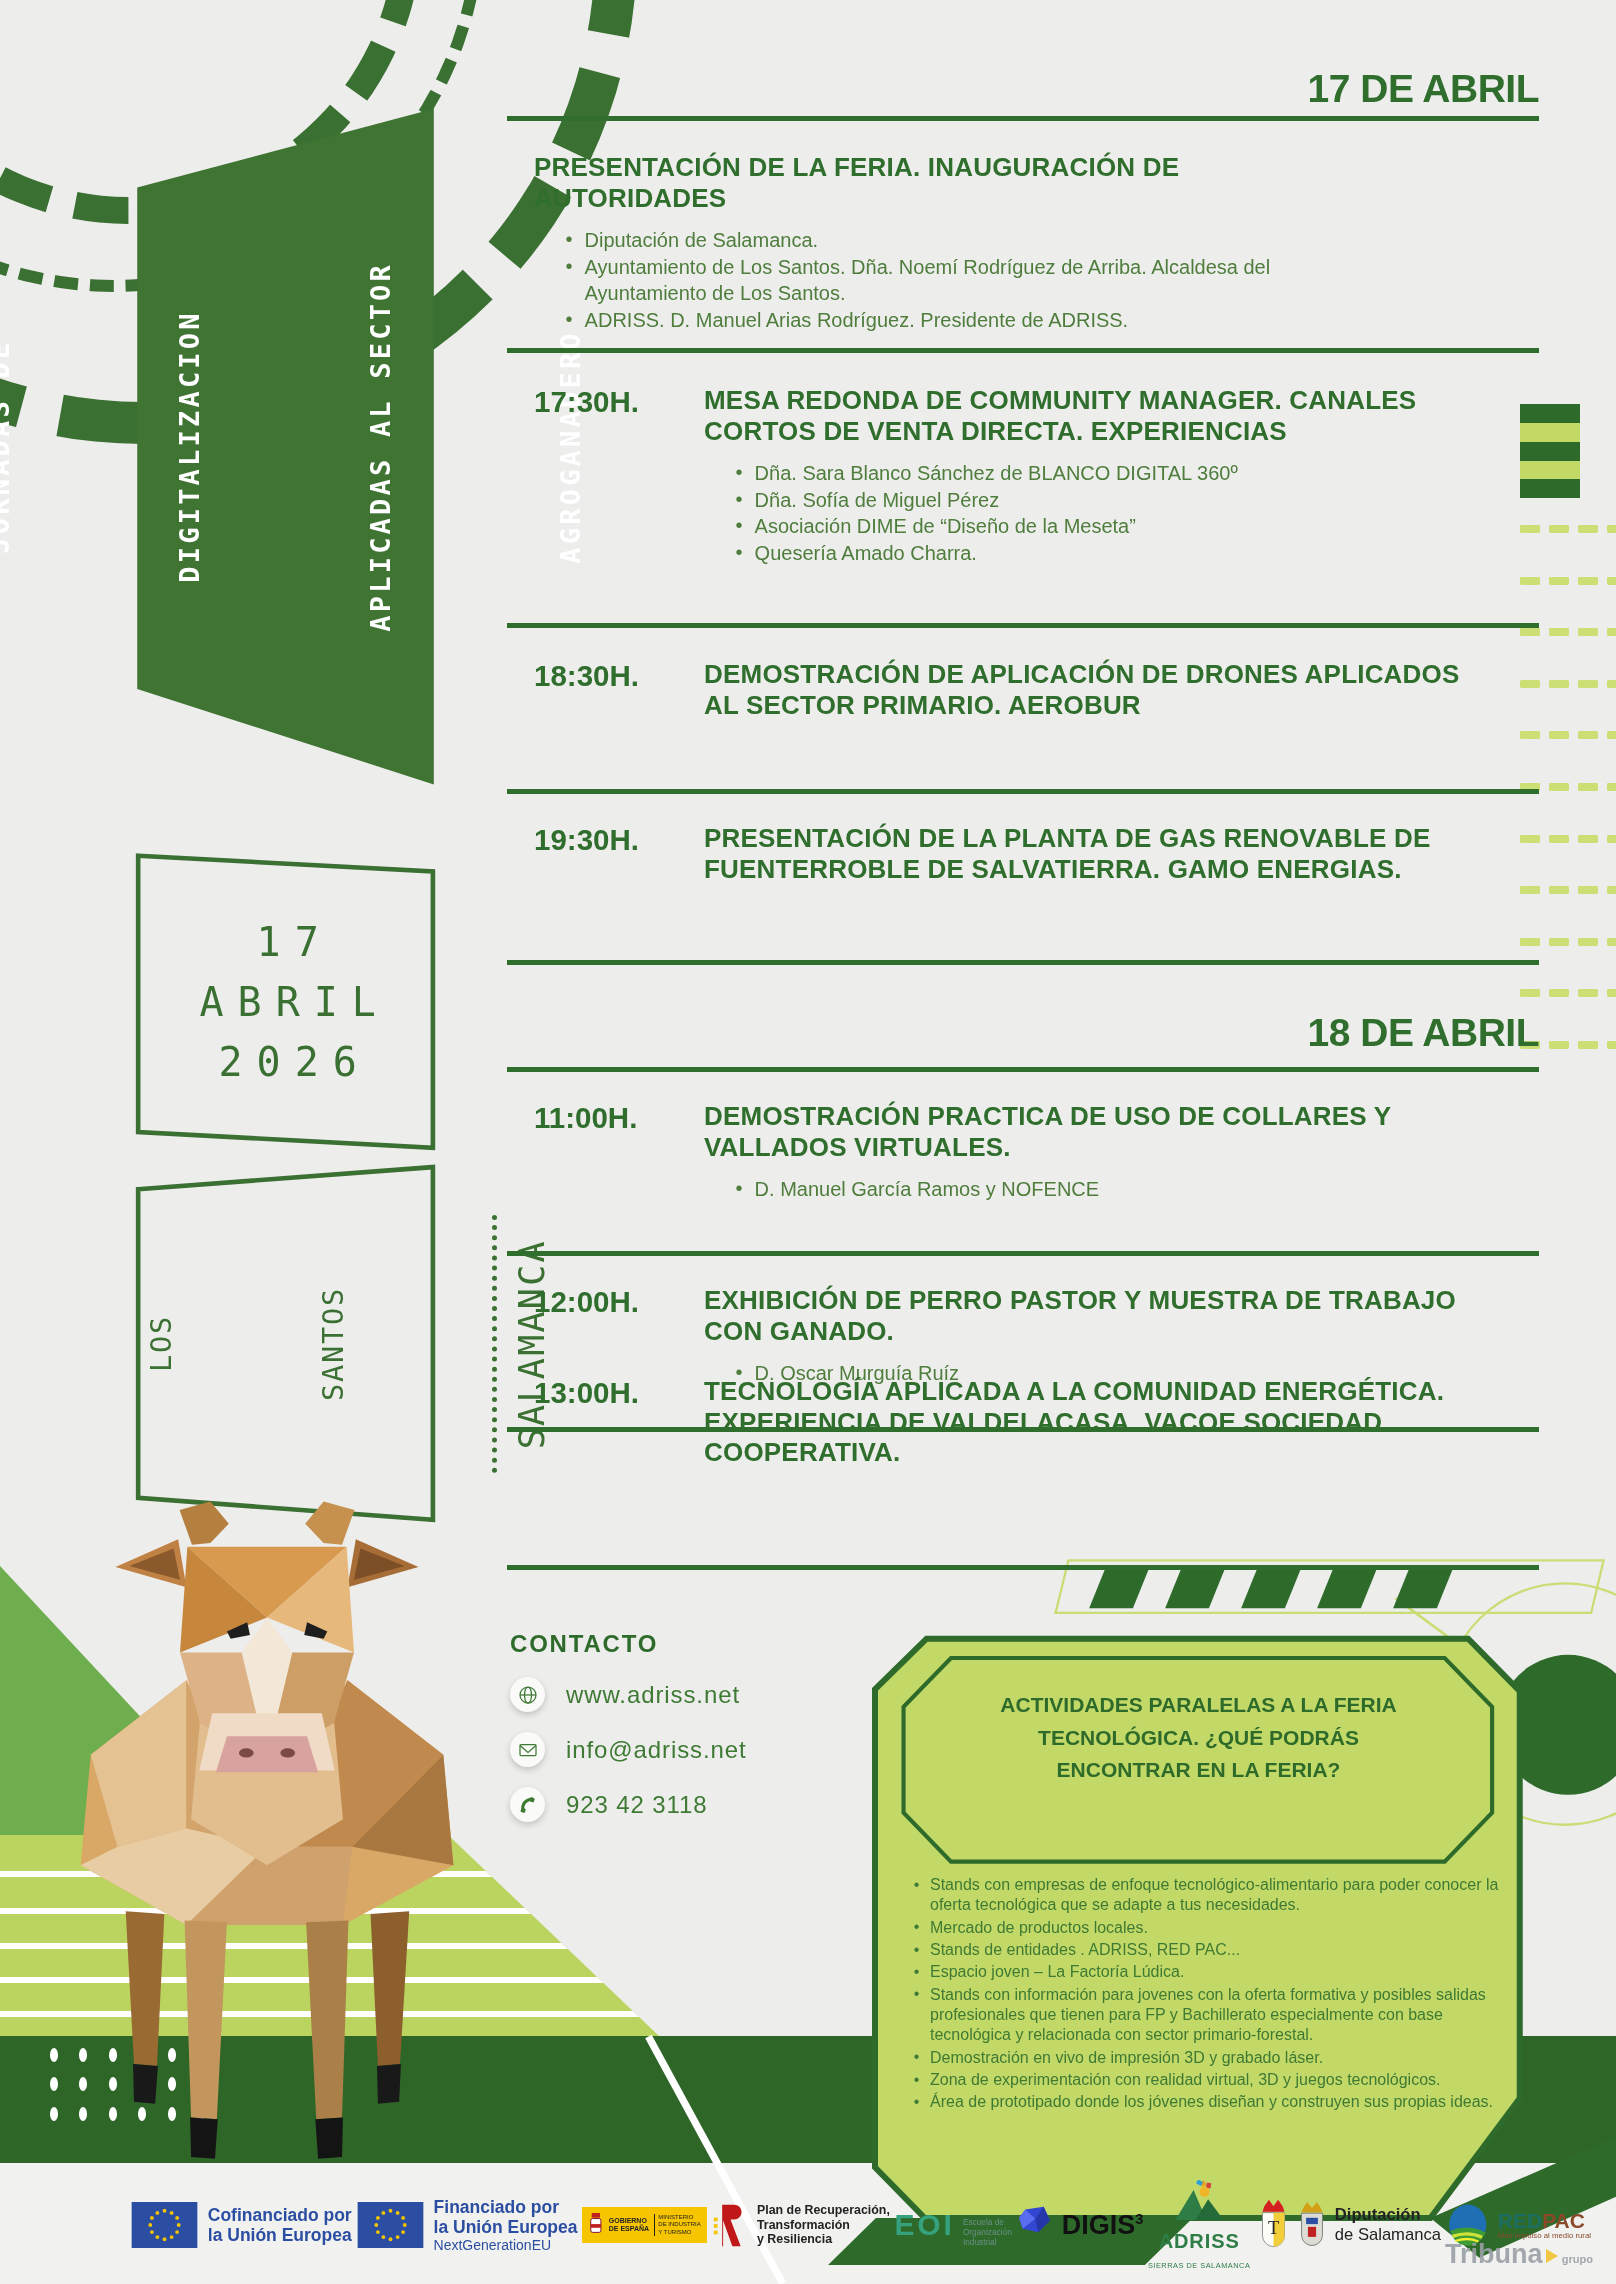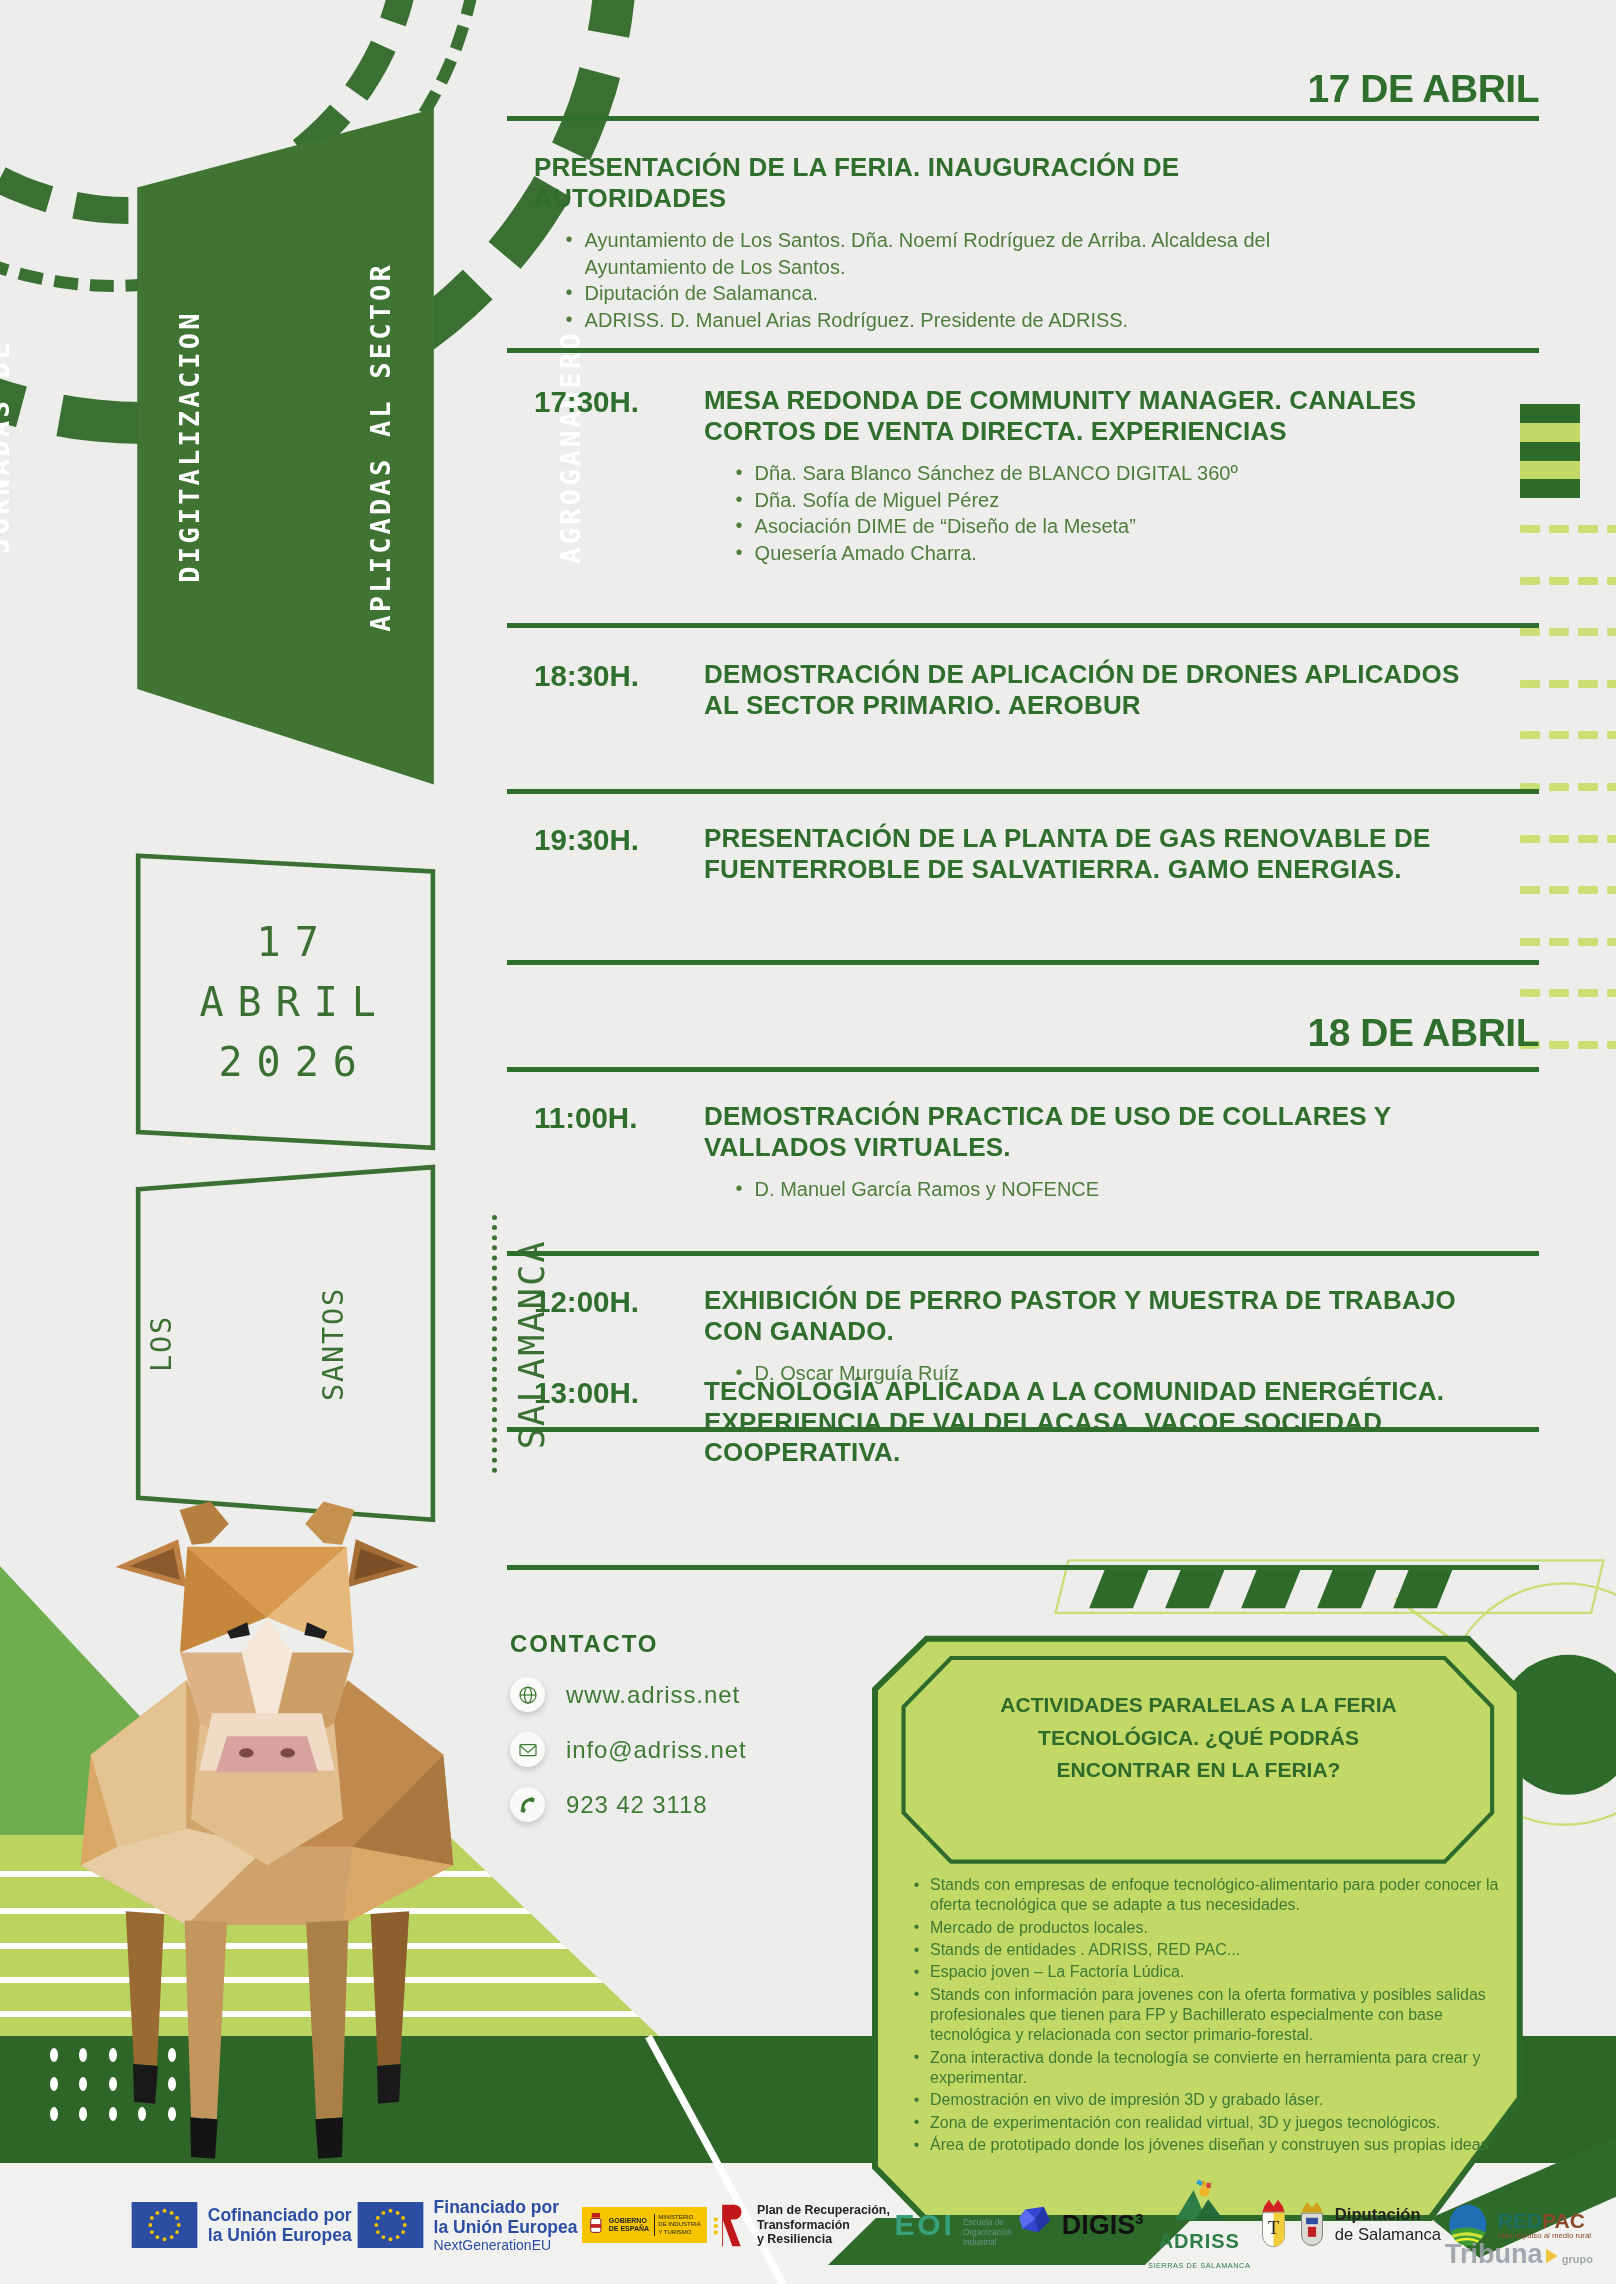--- a/index.html
+++ b/index.html
@@ -252,22 +252,22 @@
     <div class="vtext big">SALAMANCA</div>
   </div>
 
   <div class="day-header" style="top:67px;">17 DE ABRIL</div>
   <div class="rule" style="top:116px;"></div>
 
   <div class="session" style="top:152px;">
     <div class="s-body">
       <div class="s-title">PRESENTACIÓN DE LA FERIA. INAUGURACIÓN DE AUTORIDADES</div>
       <ul class="s-bullets">
+        <li>Diputación de Salamanca.</li>
         <li>Ayuntamiento de Los Santos. Dña. Noemí Rodríguez de Arriba. Alcaldesa del Ayuntamiento de Los Santos.</li>
-        <li>Diputación de Salamanca.</li>
         <li>ADRISS. D. Manuel Arias Rodríguez. Presidente de ADRISS.</li>
       </ul>
     </div>
   </div>
   <div class="rule" style="top:348px;"></div>
 
   <div class="session" style="top:385px;">
     <div class="s-time">17:30H.</div>
     <div class="s-body">
       <div class="s-title">MESA REDONDA DE COMMUNITY MANAGER. CANALES CORTOS DE VENTA DIRECTA. EXPERIENCIAS</div>
@@ -369,21 +369,20 @@
     <div>ACTIVIDADES PARALELAS A LA FERIA</div>
     <div>TECNOLÓGICA. ¿QUÉ PODRÁS</div>
     <div>ENCONTRAR EN LA FERIA?</div>
   </div>
   <ul class="act-list">
     <li>Stands con empresas de enfoque tecnológico-alimentario para poder conocer la oferta tecnológica que se adapte a tus necesidades.</li>
     <li>Mercado de productos locales.</li>
     <li>Stands de entidades . ADRISS, RED PAC...</li>
     <li>Espacio joven – La Factoría Lúdica.</li>
     <li>Stands con información para jovenes con la oferta formativa y posibles salidas profesionales que tienen para FP y Bachillerato especialmente con base tecnológica y relacionada con sector primario-forestal.</li>
-    <li>Zona interactiva donde la tecnología se convierte en herramienta para crear y experimentar.</li>
     <li>Demostración en vivo de impresión 3D y grabado láser.</li>
     <li>Zona de experimentación con realidad virtual, 3D y juegos tecnológicos.</li>
     <li>Área de prototipado donde los jóvenes diseñan y construyen sus propias ideas.</li>
   </ul>
 
   <svg class="abs" style="left:48px;top:1497px;" width="438" height="672" viewBox="0 0 950 1460">
 
     <polygon points="92,560 300,398 650,398 858,560 880,800 640,930 300,930 70,800" fill="#d9a766"></polygon>
     <polygon points="92,560 300,398 300,720 150,760" fill="#e4c291"></polygon>
     <polygon points="300,398 650,398 475,760" fill="#f0e3cd"></polygon>

